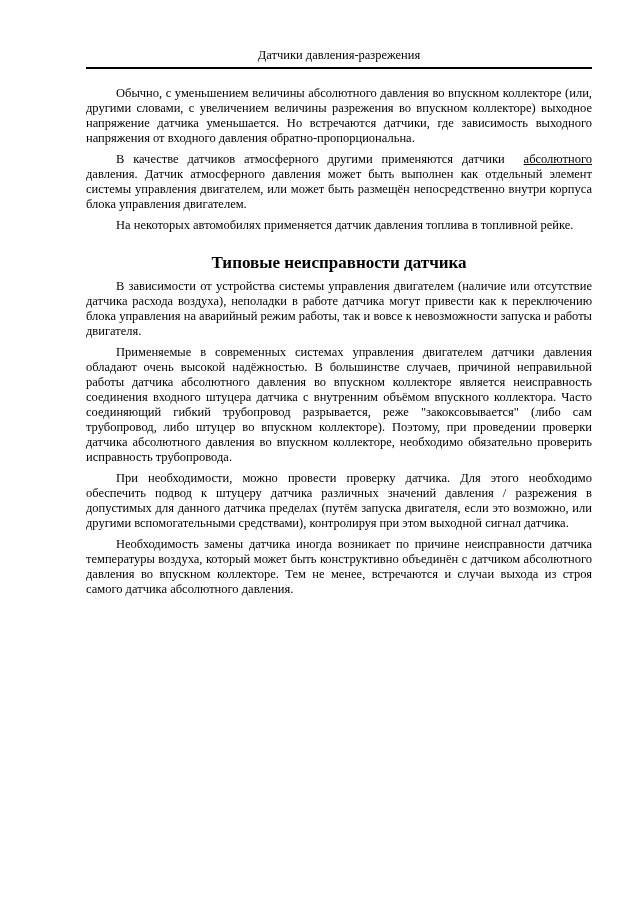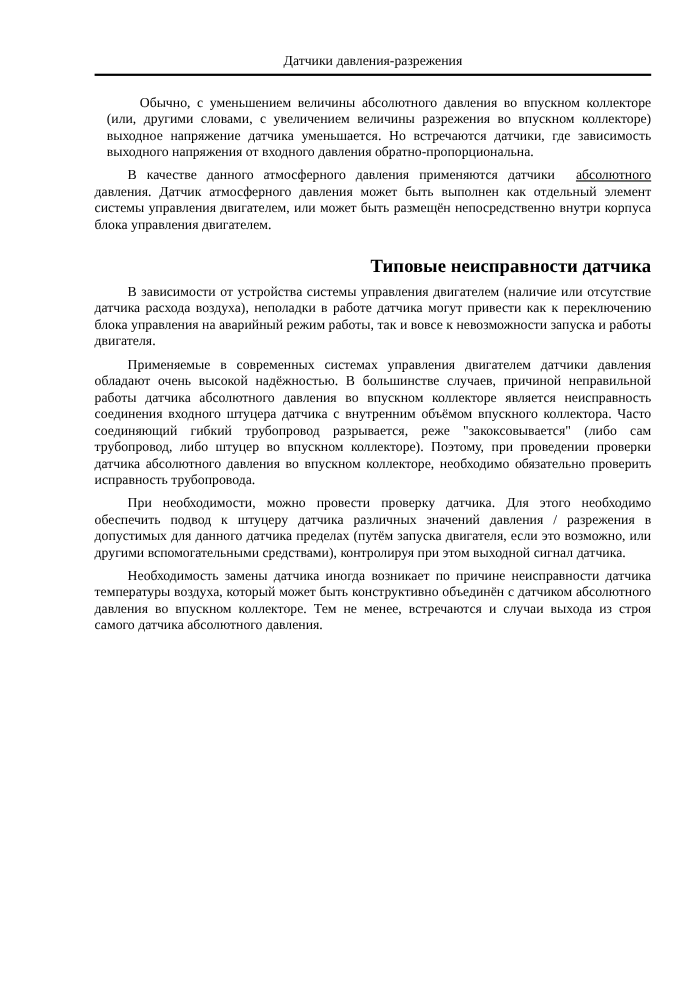--- a/index.html
+++ b/index.html
@@ -31,31 +31,30 @@
   }
   .body-para {
     margin: 0 0 6px 0;
     text-align: justify;
     text-indent: 30px;
     font-size: 12.5px;
     line-height: 15px;
   }
   .first-para {
     margin-top: 17px;
-    margin-left: 11px;
   }
   .underlined {
     text-decoration: underline;
     margin-left: 10px;
   }
   .section-heading {
     font-size: 17px;
     line-height: 20px;
     font-weight: bold;
-    text-align: right;
+    text-align: center;
     margin: 20px 0 6px 0;
   }
   .footer-bar {
     position: absolute;
     left: 84px;
     top: 818px;
     width: 508px;
     border-top: 2px solid #000000;
     padding-top: 3px;
     display: flex;
@@ -78,22 +77,23 @@
 
 <div class="page">
   <div class="content">
 
     <div class="doc-header">
       <span>Датчики давления-разрежения</span>
     </div>
 
     <p class="body-para first-para">Обычно, с уменьшением величины абсолютного давления во впускном коллекторе (или, другими словами, с увеличением величины разрежения во впускном коллекторе) выходное напряжение датчика уменьшается. Но встречаются датчики, где зависимость выходного напряжения от входного давления обратно-пропорциональна.</p>
 
-    <p class="body-para"><span>В качестве данного атмосферного давления применяются датчики </span><span class="underlined">абсолютного</span><span> давления. Датчик атмосферного давления может быть выполнен как отдельный элемент системы управления двигателем, или может быть размещён непосредственно внутри корпуса блока управления двигателем.</span></p>
+    <p class="body-para"><span>В качестве датчиков атмосферного другими применяются датчики </span><span class="underlined">абсолютного</span><span> давления. Датчик атмосферного давления может быть выполнен как отдельный элемент системы управления двигателем, или может быть размещён непосредственно внутри корпуса блока управления двигателем.</span></p>
 
+    <p class="body-para">На некоторых автомобилях применяется датчик давления топлива в топливной рейке.</p>
 
     <h2 class="section-heading">
       <span>Типовые неисправности датчика</span><br>
     </h2>
 
     <p class="body-para">В зависимости от устройства системы управления двигателем (наличие или отсутствие датчика расхода воздуха), неполадки в работе датчика могут привести как к переключению блока управления на аварийный режим работы, так и вовсе к невозможности запуска и работы двигателя.</p>
 
     <p class="body-para">Применяемые в современных системах управления двигателем датчики давления обладают очень высокой надёжностью. В большинстве случаев, причиной неправильной работы датчика абсолютного давления во впускном коллекторе является неисправность соединения входного штуцера датчика с внутренним объёмом впускного коллектора. Часто соединяющий гибкий трубопровод разрывается, реже "закоксовывается" (либо сам трубопровод, либо штуцер во впускном коллекторе). Поэтому, при проведении проверки датчика абсолютного давления во впускном коллекторе, необходимо обязательно проверить исправность трубопровода.</p>
 
     <p class="body-para">При необходимости, можно провести проверку датчика. Для этого необходимо обеспечить подвод к штуцеру датчика различных значений давления / разрежения в допустимых для данного датчика пределах (путём запуска двигателя, если это возможно, или другими вспомогательными средствами), контролируя при этом выходной сигнал датчика.</p>

